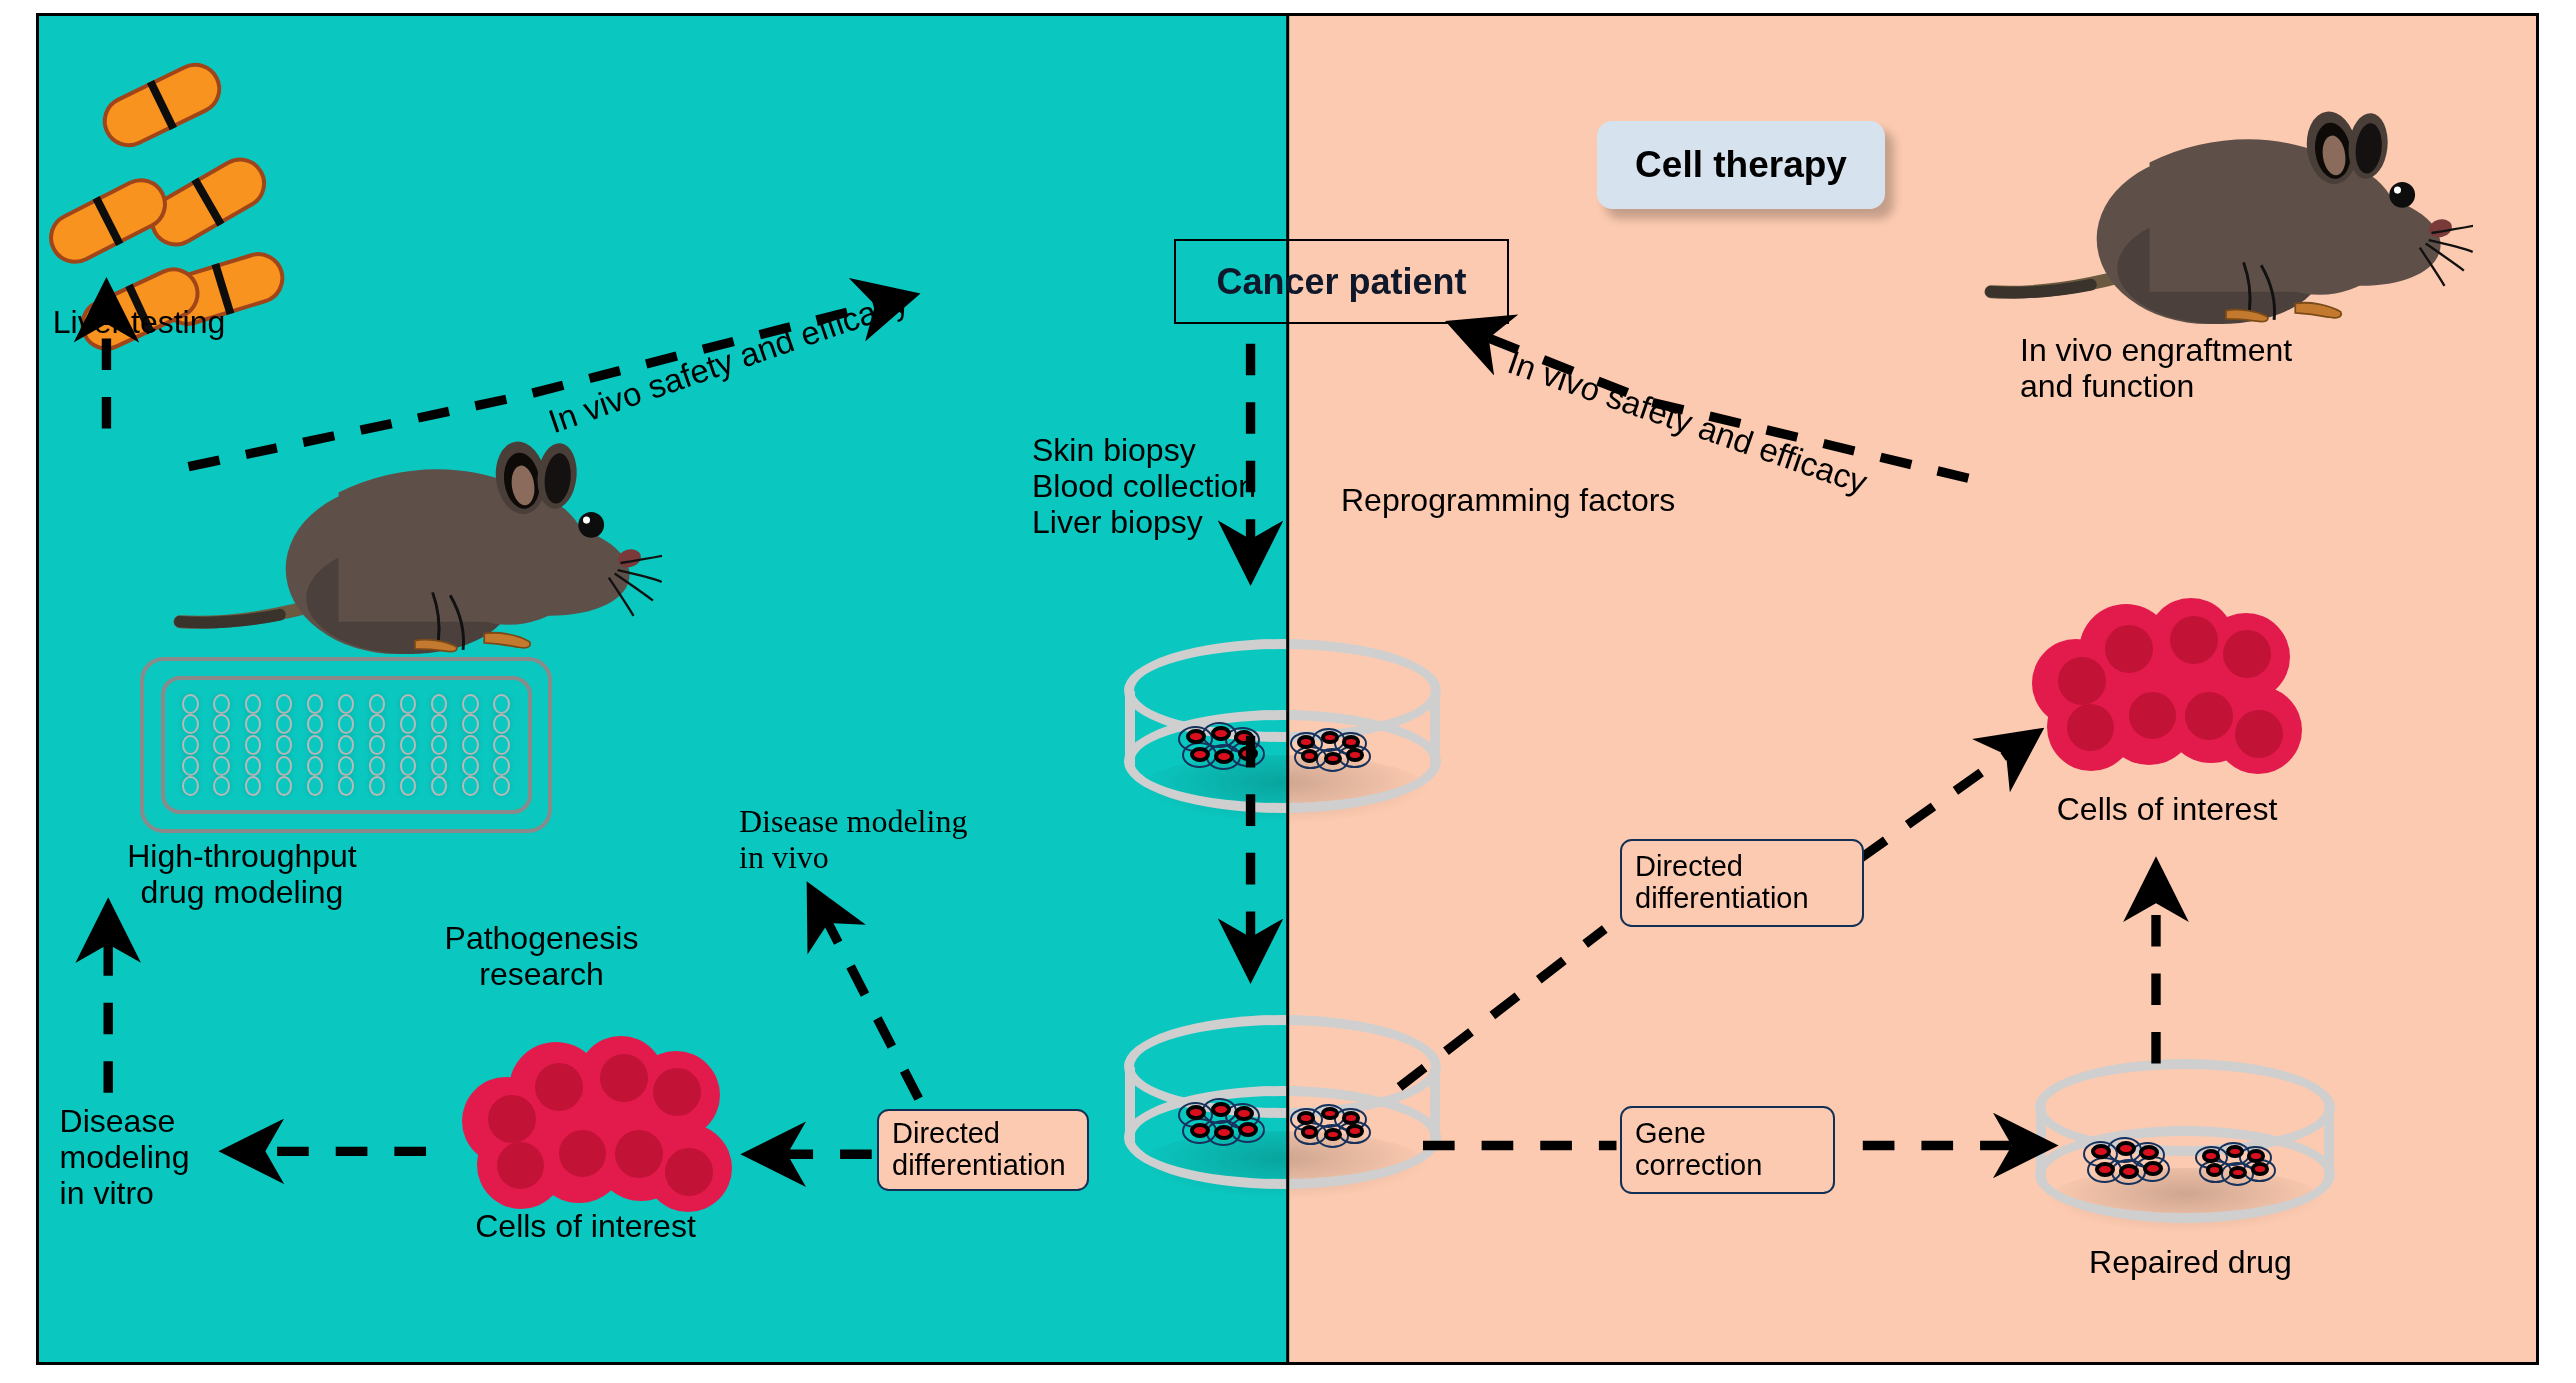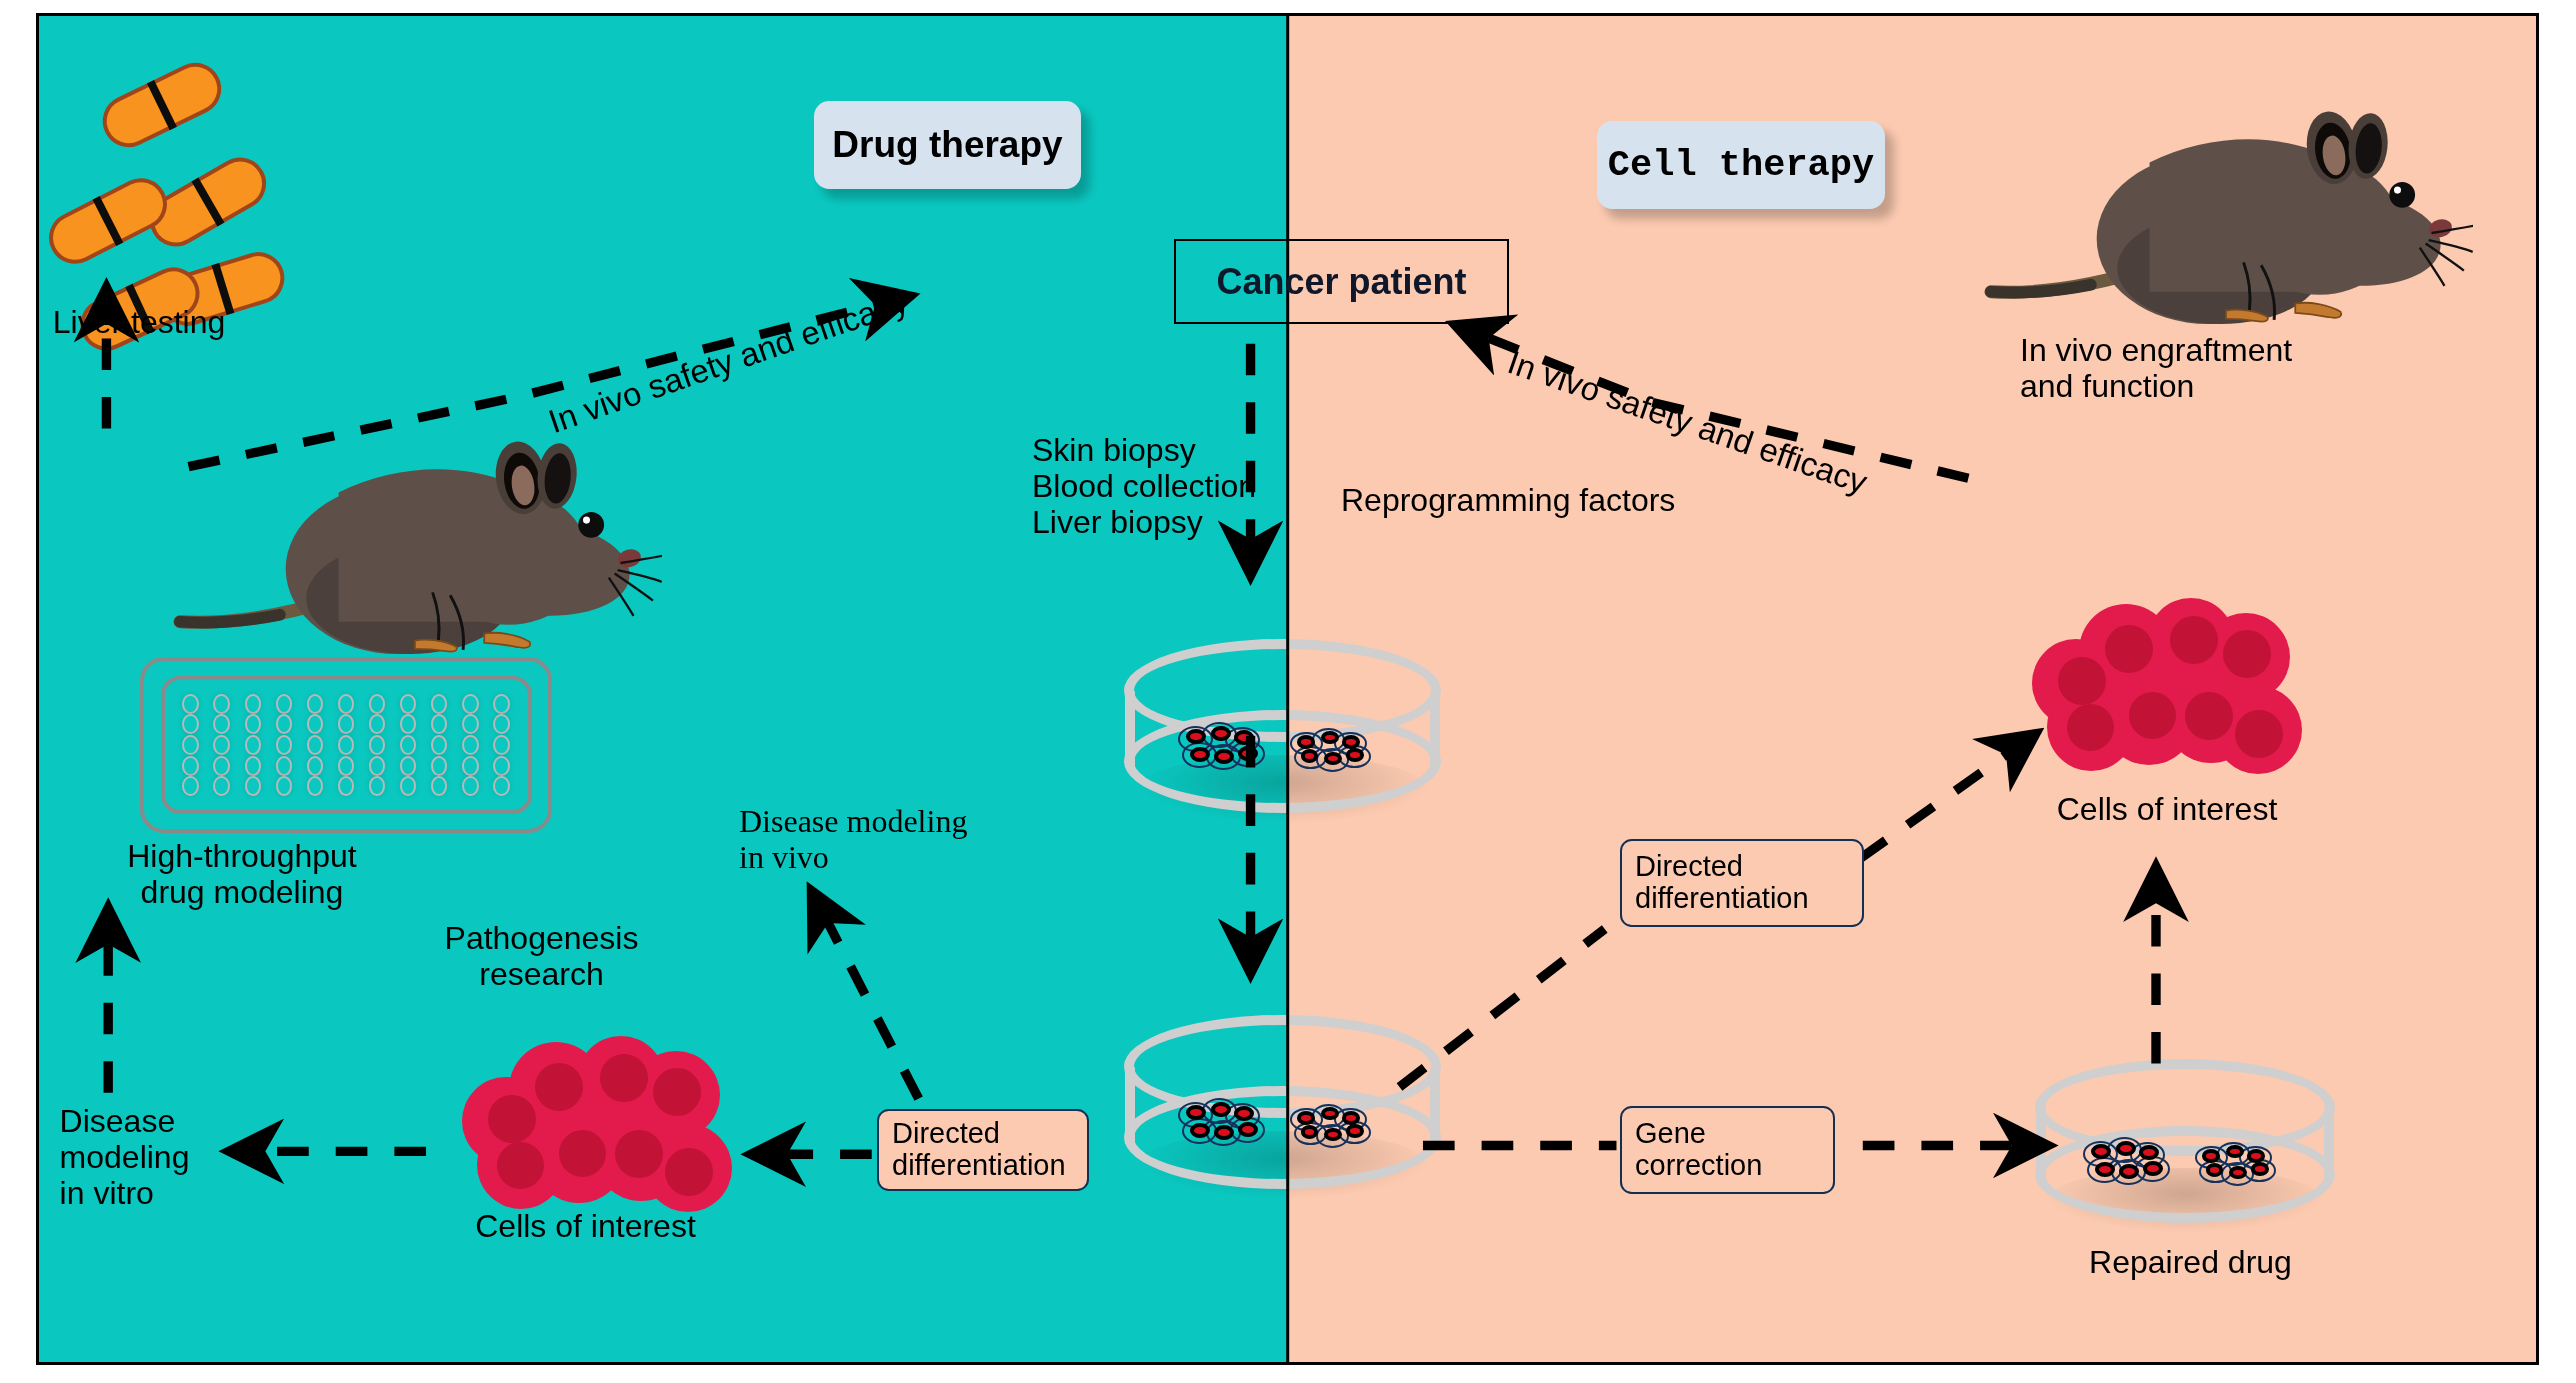--- a/index.html
+++ b/index.html
@@ -34,21 +34,21 @@
     position:absolute;
     background:#d7e2ef;
     border-radius:15.3px;
     box-shadow:8.2px 9.4px 9.4px rgba(0,0,0,0.22);
     display:flex; align-items:center; justify-content:center;
     font-weight:bold;
     color:#000;
     z-index:40;
   }
   #pill-drug { left:775px; top:85px; width:267px; height:88px; font-size:37px; }
-  #pill-cell { left:1558px; top:105px; width:288px; height:88px; font-size:37px;font-family:Liberation Mono, monospace; }
+  #pill-cell { left:1558px; top:105px; width:288px; height:88px; font-size:37px; }
 
   
   #cancer-box {
     position:absolute; left:1135px; top:223px;
     width:335px; height:85px;
     border:2.9px solid #000;
     display:flex; align-items:center; justify-content:center;
     font-size:36px; font-weight:bold; color:#0f172a;
     z-index:45;
     background:transparent;
@@ -539,23 +539,20 @@
         <div class="ncl" style="left:31px; top:2.9px;  width:17.6px; height:13.5px;"></div>
         <div class="ncl" style="left:52px; top:7px; width:17.6px; height:13.5px;"></div>
         <div class="ncl" style="left:10.6px; top:21px; width:17.6px; height:13.5px;"></div>
         <div class="ncl" style="left:34px; top:23.5px; width:17.6px; height:13.5px;"></div>
         <div class="ncl" style="left:56px; top:20px; width:17.6px; height:13.5px;"></div>
       </div>
     </div>
 
     <div class="lbl center" style="left:1987px; top:1229px; width:329px;">Repaired drug</div>
 
-    <div class="therapy-pill" id="pill-drug">
-      <span>Drug therapy</span>
-    </div>
     <div class="therapy-pill" id="pill-cell">
       <span>Cell therapy</span>
     </div>
 
     <div id="divider"></div>
   </div>
 </div>
 
 
 </body></html>

